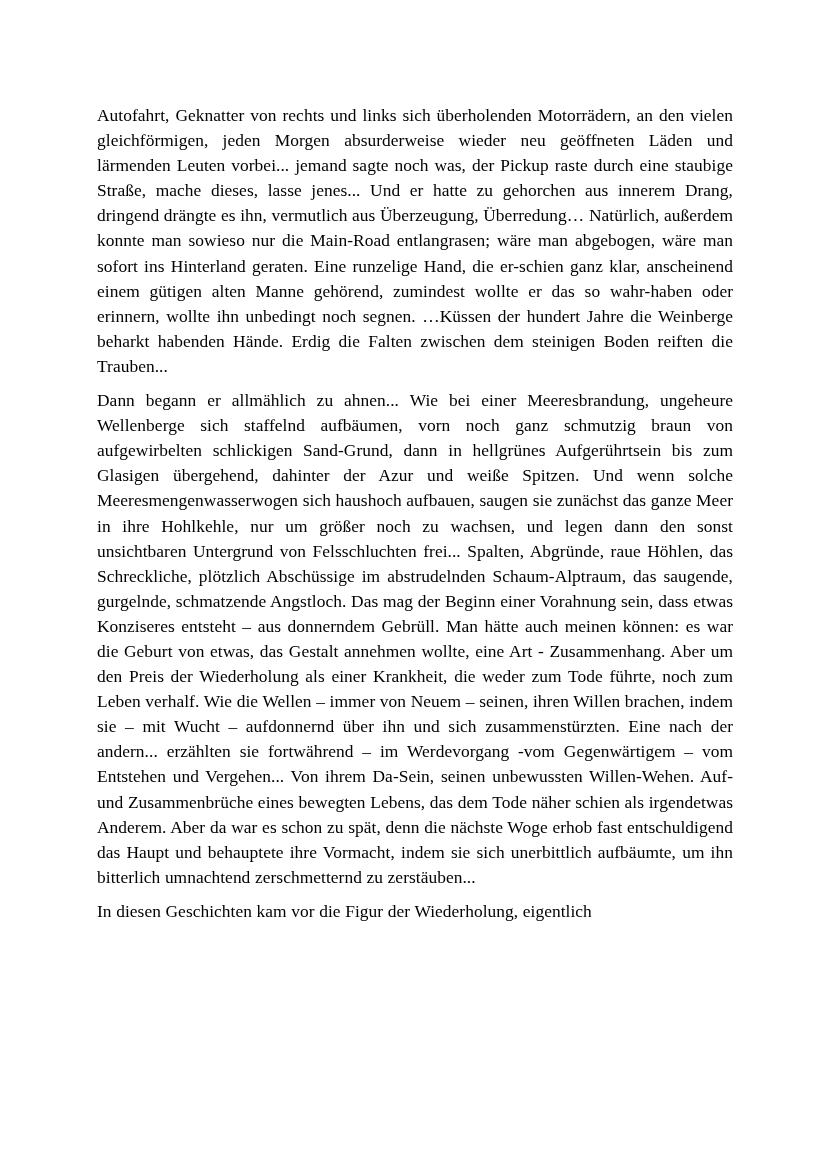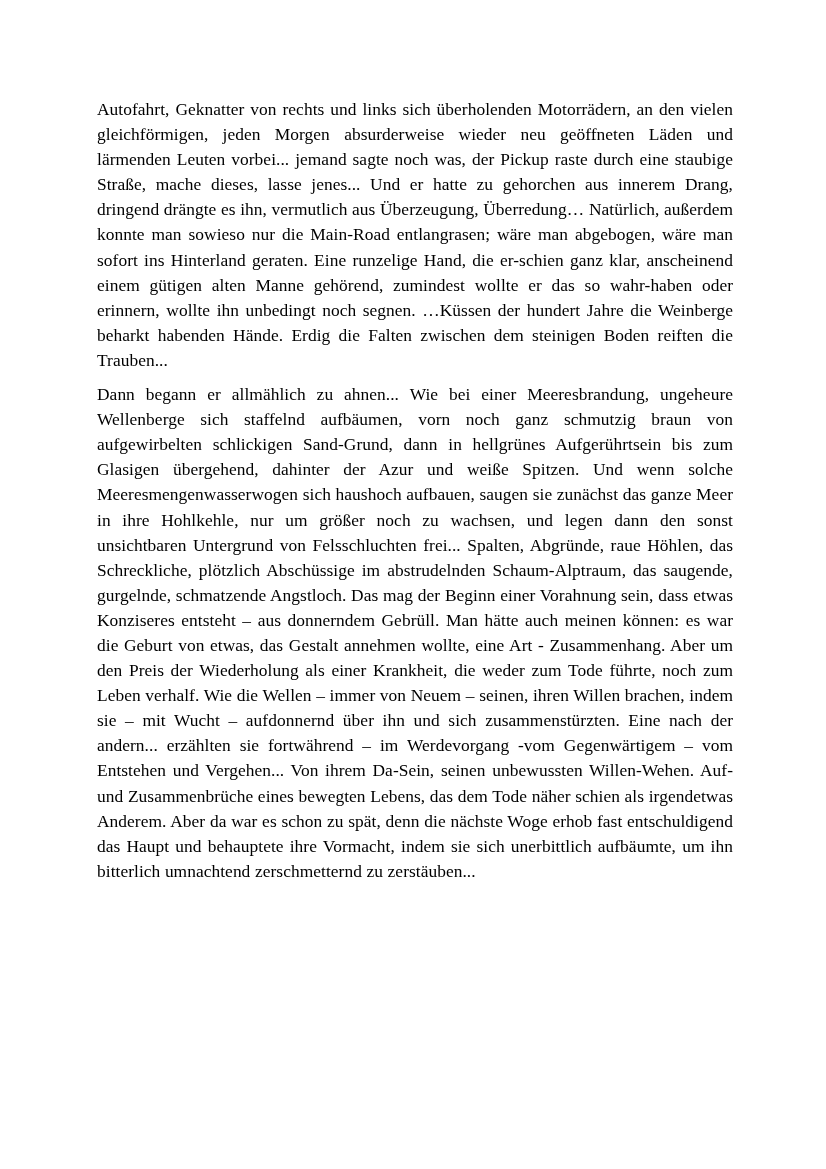--- a/index.html
+++ b/index.html
@@ -17,21 +17,21 @@
     width: 826px;
     height: 1169px;
     margin: 0 auto;
     background: #ffffff;
     overflow: hidden;
     box-sizing: border-box;
   }
   .text-block {
     position: absolute;
     left: 97px;
-    top: 97px;
+    top: 103px;
     width: 636px;
   }
   p.para {
     margin: 0 0 9px 0;
     padding: 0;
     text-align: justify;
     text-justify: inter-word;
     font-size: 17.4px;
     line-height: 25.1px;
     letter-spacing: 0.05px;
@@ -48,14 +48,15 @@
     text-align: justify;
   }
 </style>
 </head>
 <body>
 
 <div class="page">
   <div class="text-block">
     <p class="para">Autofahrt, Geknatter von rechts und links sich überholenden Motorrädern, an den vielen gleichförmigen, jeden Morgen absurderweise wieder neu geöffneten Läden und lärmenden Leuten vorbei... jemand sagte noch was, der Pickup raste durch eine staubige Straße, mache dieses, lasse jenes... Und er hatte zu gehorchen aus innerem Drang, dringend drängte es ihn, vermutlich aus Überzeugung, Überredung… Natürlich, außerdem konnte man sowieso nur die Main-Road entlangrasen; wäre man abgebogen, wäre man sofort ins Hinterland geraten. Eine runzelige Hand, die er-schien ganz klar, anscheinend einem gütigen alten Manne gehörend, zumindest wollte er das so wahr-haben oder erinnern, wollte ihn unbedingt noch segnen. …Küssen der hundert Jahre die Weinberge beharkt habenden Hände. Erdig die Falten zwischen dem steinigen Boden reiften die Trauben...</p>
     <p class="para">Dann begann er allmählich zu ahnen... Wie bei einer Meeresbrandung, ungeheure Wellenberge sich staffelnd aufbäumen, vorn noch ganz schmutzig braun von aufgewirbelten schlickigen Sand-Grund, dann in hellgrünes Aufgerührtsein bis zum Glasigen übergehend, dahinter der Azur und weiße Spitzen. Und wenn solche Meeresmengenwasserwogen sich haushoch aufbauen, saugen sie zunächst das ganze Meer in ihre Hohlkehle, nur um größer noch zu wachsen, und legen dann den sonst unsichtbaren Untergrund von Felsschluchten frei... Spalten, Abgründe, raue Höhlen, das Schreckliche, plötzlich Abschüssige im abstrudelnden Schaum-Alptraum, das saugende, gurgelnde, schmatzende Angstloch. Das mag der Beginn einer Vorahnung sein, dass etwas Konziseres entsteht – aus donnerndem Gebrüll. Man hätte auch meinen können: es war die Geburt von etwas, das Gestalt annehmen wollte, eine Art - Zusammenhang. Aber um den Preis der Wiederholung als einer Krankheit, die weder zum Tode führte, noch zum Leben verhalf. Wie die Wellen – immer von Neuem – seinen, ihren Willen brachen, indem sie – mit Wucht – aufdonnernd über ihn und sich zusammenstürzten. Eine nach der andern... erzählten sie fortwährend – im Werdevorgang -vom Gegenwärtigem – vom Entstehen und Vergehen... Von ihrem Da-Sein, seinen unbewussten Willen-Wehen. Auf- und Zusammenbrüche eines bewegten Lebens, das dem Tode näher schien als irgendetwas Anderem. Aber da war es schon zu spät, denn die nächste Woge erhob fast entschuldigend das Haupt und behauptete ihre Vormacht, indem sie sich unerbittlich aufbäumte, um ihn bitterlich umnachtend zerschmetternd zu zerstäuben...</p>
+    <p class="para last-partial">In diesen Geschichten kam vor die Figur der Wiederholung, eigentlich</p>
   </div>
 </div>
 
 </body></html>

